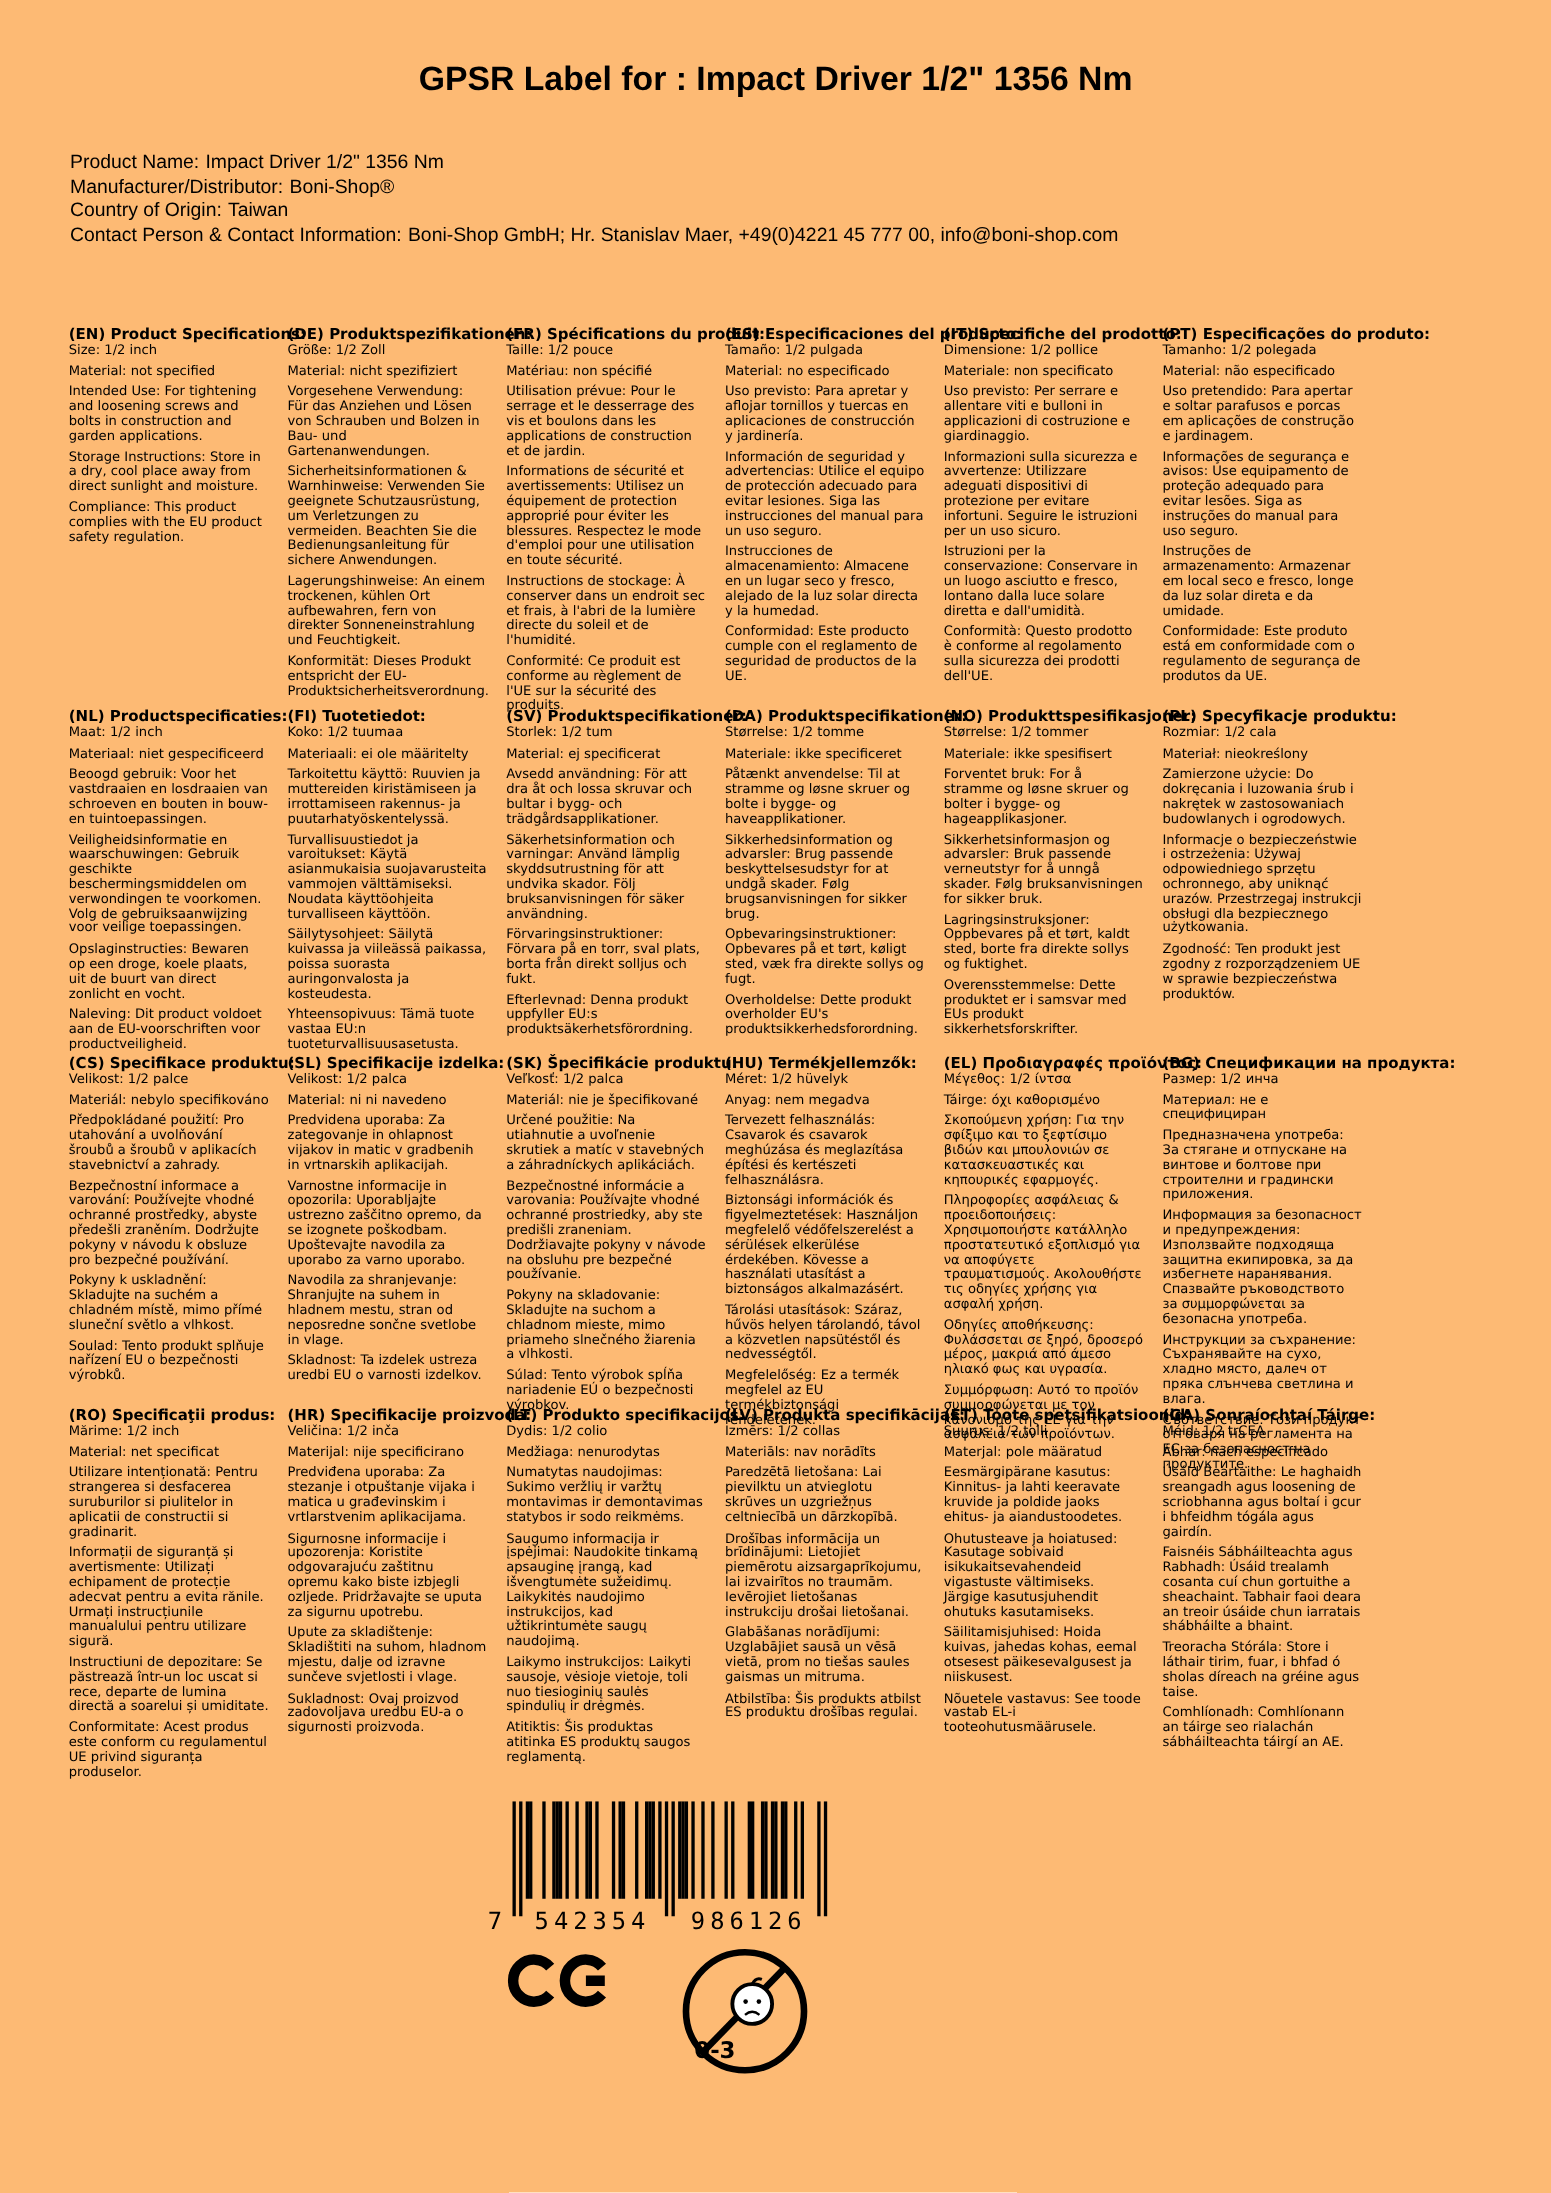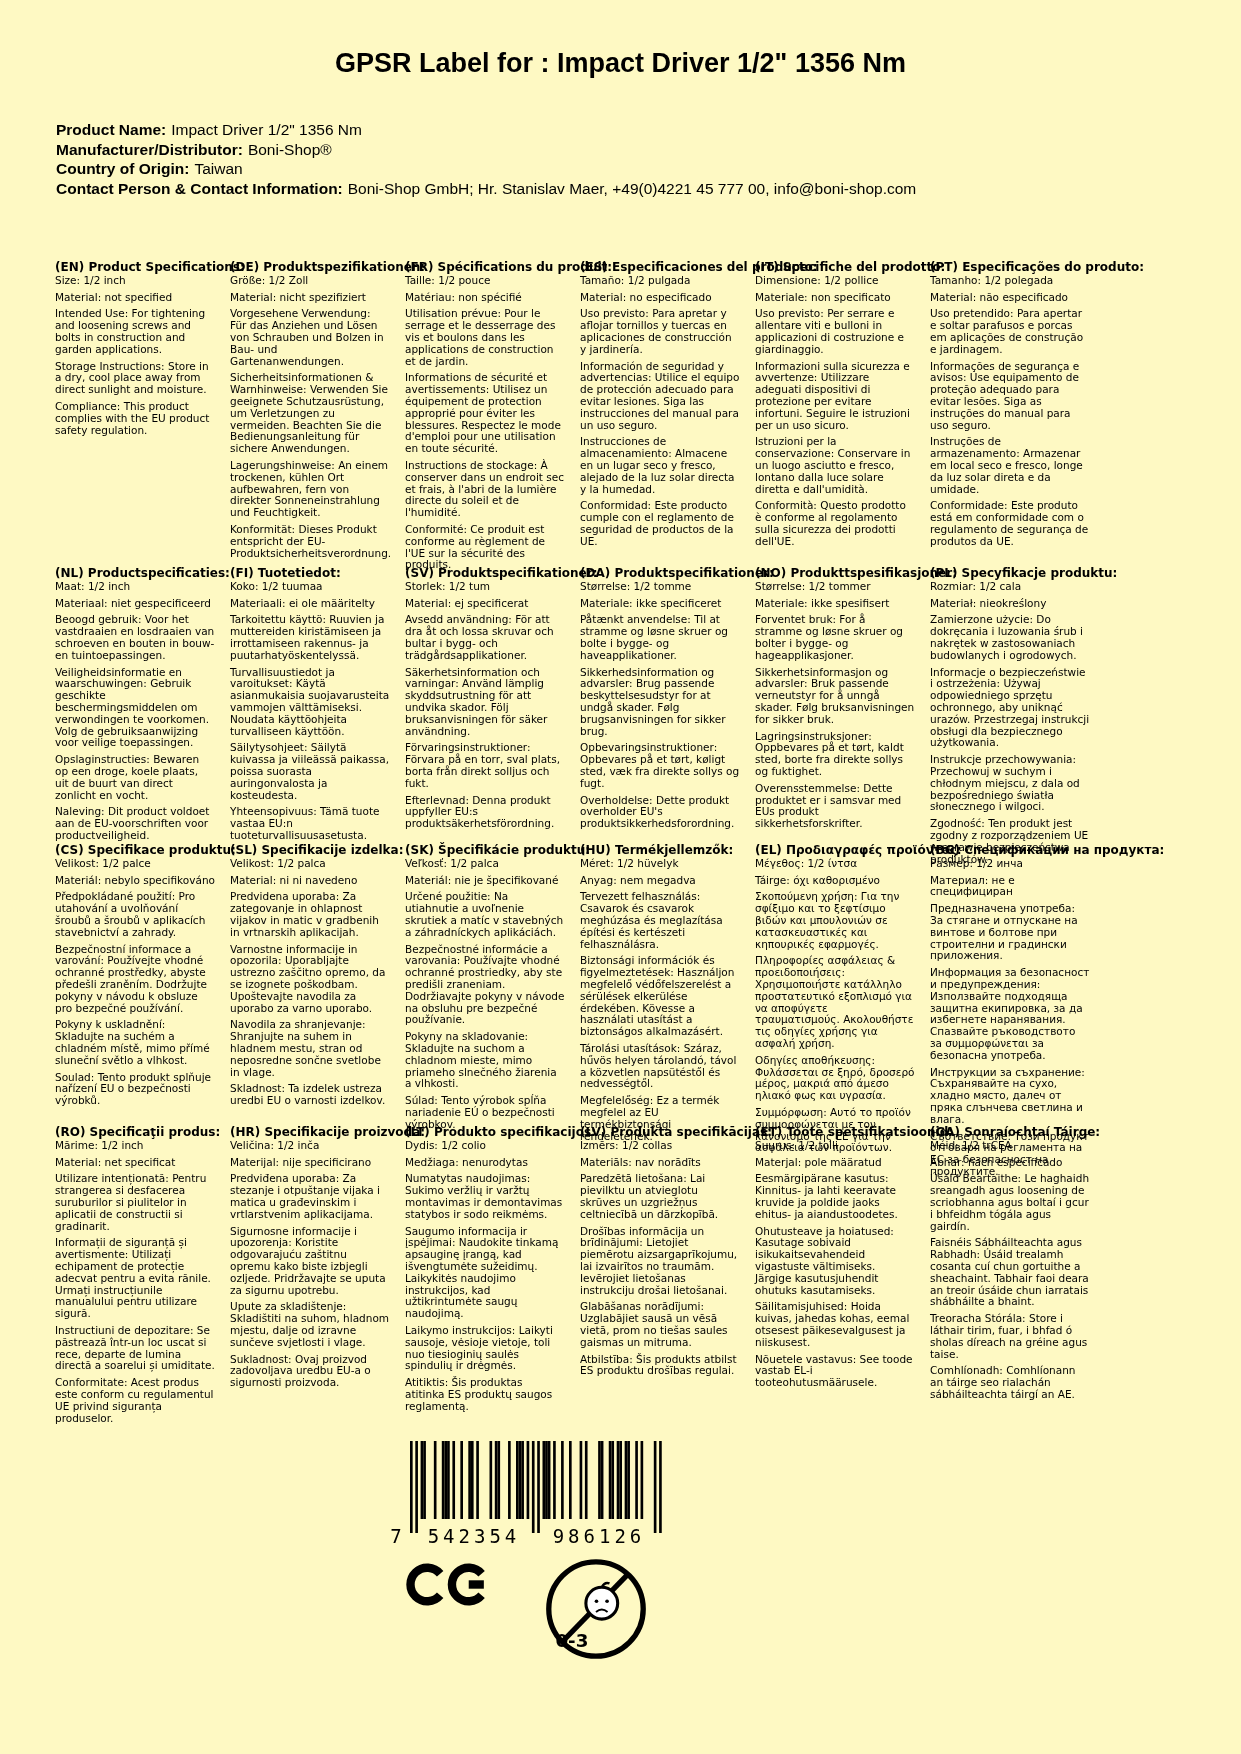--- a/index.html
+++ b/index.html
@@ -1,22 +1,22 @@
 <!DOCTYPE html>
 <html><head>
 <meta charset="utf-8">
 <style>
   html,body{margin:0;padding:0;background:#ffffff;}
-  .page{position:relative;width:1241px;height:1754px;background:#fef9c3;color:#000;
+  .page{position:relative;width:1241px;height:1754px;background:#fdba74;color:#000;
         font-family:"DejaVu Sans",sans-serif;overflow:hidden;}
   .title{position:absolute;top:48px;left:0;width:100%;text-align:center;
          font-family:"Liberation Sans",sans-serif;font-weight:bold;font-size:27px;}
   .info{position:absolute;left:56px;top:120px;font-family:"Liberation Sans",sans-serif;
         font-size:15.5px;line-height:19.5px;}
-  .info-row .lbl{font-weight:bold;}
+  .info-row .lbl{font-weight:normal;}
   .info-row .val{margin-left:5px;}
   .grid{position:absolute;left:55px;top:262px;width:1035px;display:grid;
         grid-template-columns:repeat(6,160px);column-gap:15px;
         grid-template-rows:306px 277px 282px auto;}
   .block{font-size:10.5px;line-height:11.8px;overflow:visible;}
   .block .bh{font-size:12px;font-weight:bold;margin:0 0 1px 0;white-space:nowrap;}
   .block p{margin:0 0 5px 0;}
   .barcode{position:absolute;left:388px;top:1441px;}
   .barcode svg{display:block;}
   .barcode text{font-family:"DejaVu Sans Mono","DejaVu Sans",monospace;font-size:19px;letter-spacing:4px;}
@@ -151,21 +151,20 @@
         <p>Lagringsinstruksjoner: Oppbevares på et tørt, kaldt sted, borte fra direkte sollys og fuktighet.</p>
         <p>Overensstemmelse: Dette produktet er i samsvar med EUs produkt sikkerhetsforskrifter.</p>
       </div>
 
   <div class="block">
     <h3 class="bh">(PL) Specyfikacje produktu:</h3>
   <p>Rozmiar: 1/2 cala</p>
         <p>Materiał: nieokreślony</p>
         <p>Zamierzone użycie: Do dokręcania i luzowania śrub i nakrętek w zastosowaniach budowlanych i ogrodowych.</p>
         <p>Informacje o bezpieczeństwie i ostrzeżenia: Używaj odpowiedniego sprzętu ochronnego, aby uniknąć urazów. Przestrzegaj instrukcji obsługi dla bezpiecznego użytkowania.</p>
-        <p>Instrukcje przechowywania: Przechowuj w suchym i chłodnym miejscu, z dala od bezpośredniego światła słonecznego i wilgoci.</p>
         <p>Zgodność: Ten produkt jest zgodny z rozporządzeniem UE w sprawie bezpieczeństwa produktów.</p>
       </div>
 
   <div class="block">
     <h3 class="bh">(CS) Specifikace produktu:</h3>
   <p>Velikost: 1/2 palce</p>
         <p>Materiál: nebylo specifikováno</p>
         <p>Předpokládané použití: Pro utahování a uvolňování šroubů a šroubů v aplikacích stavebnictví a zahrady.</p>
         <p>Bezpečnostní informace a varování: Používejte vhodné ochranné prostředky, abyste předešli zraněním. Dodržujte pokyny v návodu k obsluze pro bezpečné používání.</p>
         <p>Pokyny k uskladnění: Skladujte na suchém a chladném místě, mimo přímé sluneční světlo a vlhkost.</p>

